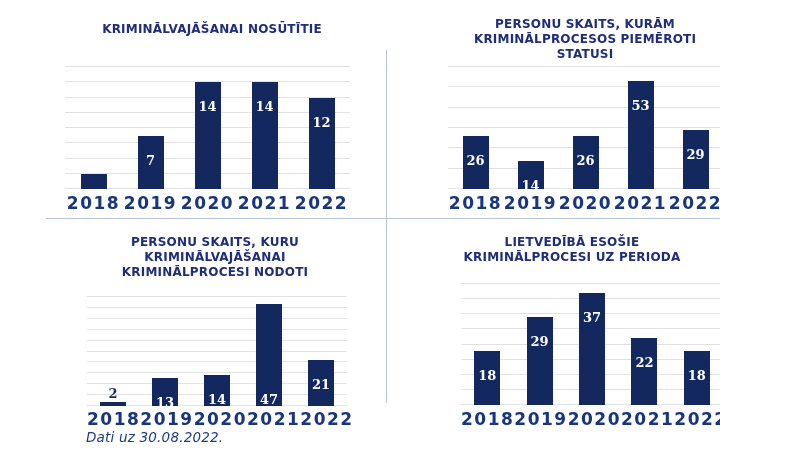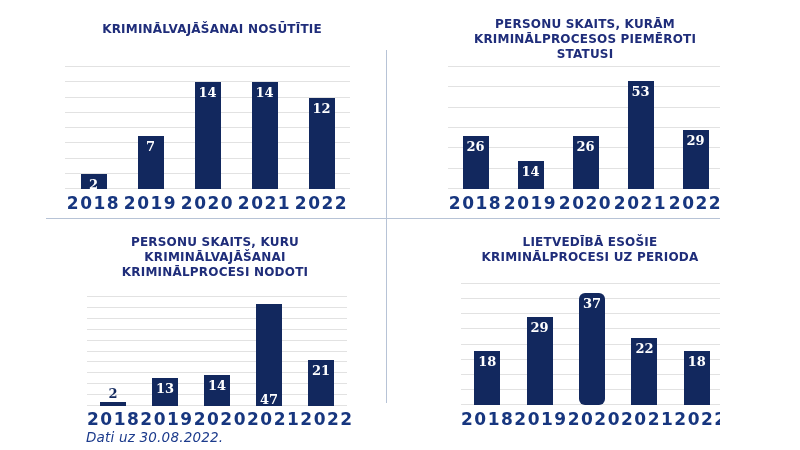--- a/index.html
+++ b/index.html
@@ -22,21 +22,21 @@
   .chart-title div { white-space:nowrap; }
 
   .plot { position:absolute; }
   .gridline { position:absolute; left:0; right:0; height:1px; background:var(--grid); }
   .bars { position:absolute; left:0; top:0; right:0; bottom:0; display:flex; }
   .bar-slot { flex:1; display:flex; flex-direction:column; align-items:center; justify-content:flex-end; height:100%; }
   .bar { width:26px; background:var(--bar); display:flex; flex-direction:column; align-items:center; }
   .val-in, .val-above {
     font-family:"DejaVu Serif", serif; font-weight:bold; font-size:13px; line-height:13px;
   }
-  .val-in { color:var(--value-label); margin-top:4px; }
+  .val-in { color:var(--value-label); margin-top:18px; }
   .val-above { color:var(--bar); margin-bottom:2px; }
 
   .xaxis { position:absolute; display:flex; }
   .xlabel {
     flex:1; text-align:center; font-weight:bold; font-size:17px;
     letter-spacing:1.5px; color:var(--axis); white-space:nowrap;
   }
 
   
   .q1 .chart-title { left:87px;  top:22px; }
@@ -44,21 +44,21 @@
   .q1 .xaxis { left:65px;  top:193px; width:285px; }
 
   .q2 .chart-title { left:460px; top:17px; }
   .q2 .plot  { left:448px; top:67px;  width:275px; height:122px; }
   .q2 .xaxis { left:448px; top:193px; width:275px; }
 
   .q3 .chart-title { left:90px;  top:235px; }
   .q3 .plot  { left:87px;  top:297px; width:260px; height:109px; }
   .q3 .xaxis { left:87px;  top:409px; width:260px; }
 
-  .q4 .chart-title { left:465px; top:235px; }
+  .q4 .chart-title { left:447px; top:235px; }
   .q4 .plot  { left:461px; top:284px; width:262px; height:121px; }
   .q4 .xaxis { left:461px; top:409px; width:262px; }
 
   .footnote {
     position:absolute; left:86px; top:429px;
     font-style:italic; font-size:13.5px; color:var(--note); letter-spacing:0.2px;
   }
 </style>
 </head>
 <body>
@@ -243,21 +243,21 @@
             <div class="bar" style="height: 45%;">
               <span class="val-in">18</span>
             </div>
           </div>
           <div class="bar-slot">
             <div class="bar" style="height: 72.5%;">
               <span class="val-in">29</span>
             </div>
           </div>
           <div class="bar-slot">
-            <div class="bar" style="height: 92.5%; border-radius: 6px;">
+            <div class="bar" style="height: 92.5%;">
               <span class="val-in">37</span>
             </div>
           </div>
           <div class="bar-slot">
             <div class="bar" style="height: 55%;">
               <span class="val-in">22</span>
             </div>
           </div>
           <div class="bar-slot">
             <div class="bar" style="height: 45%;">

